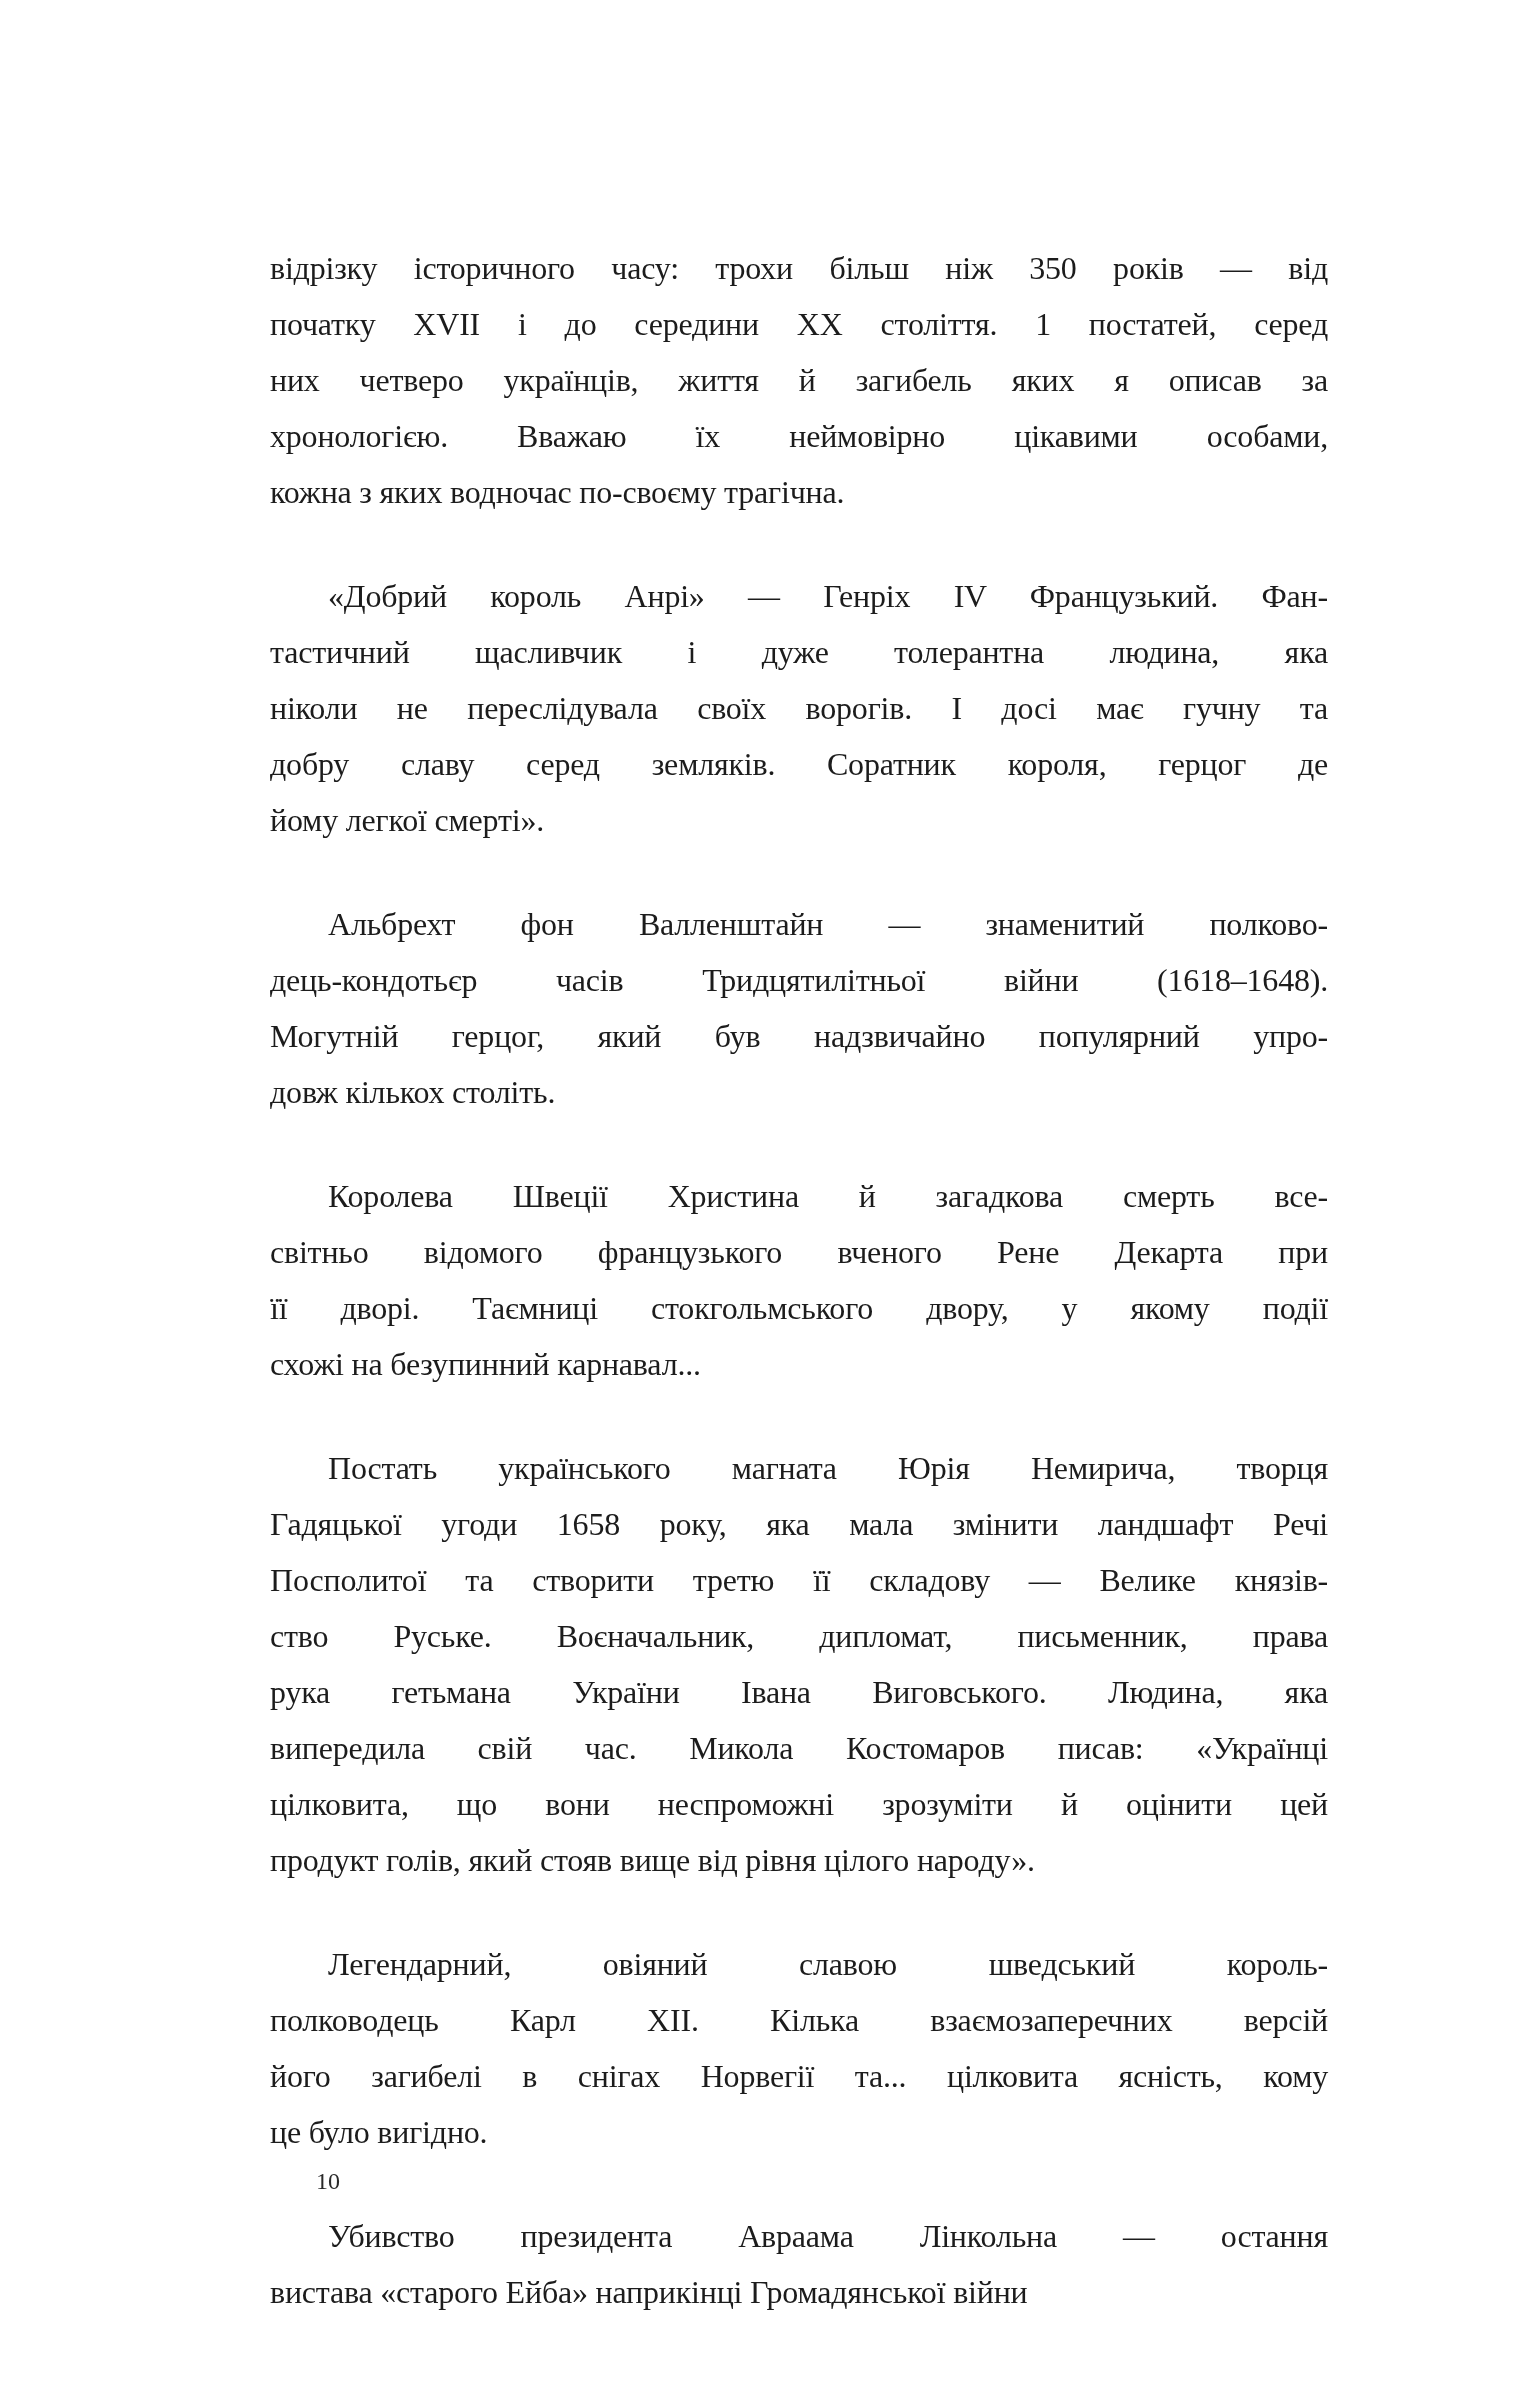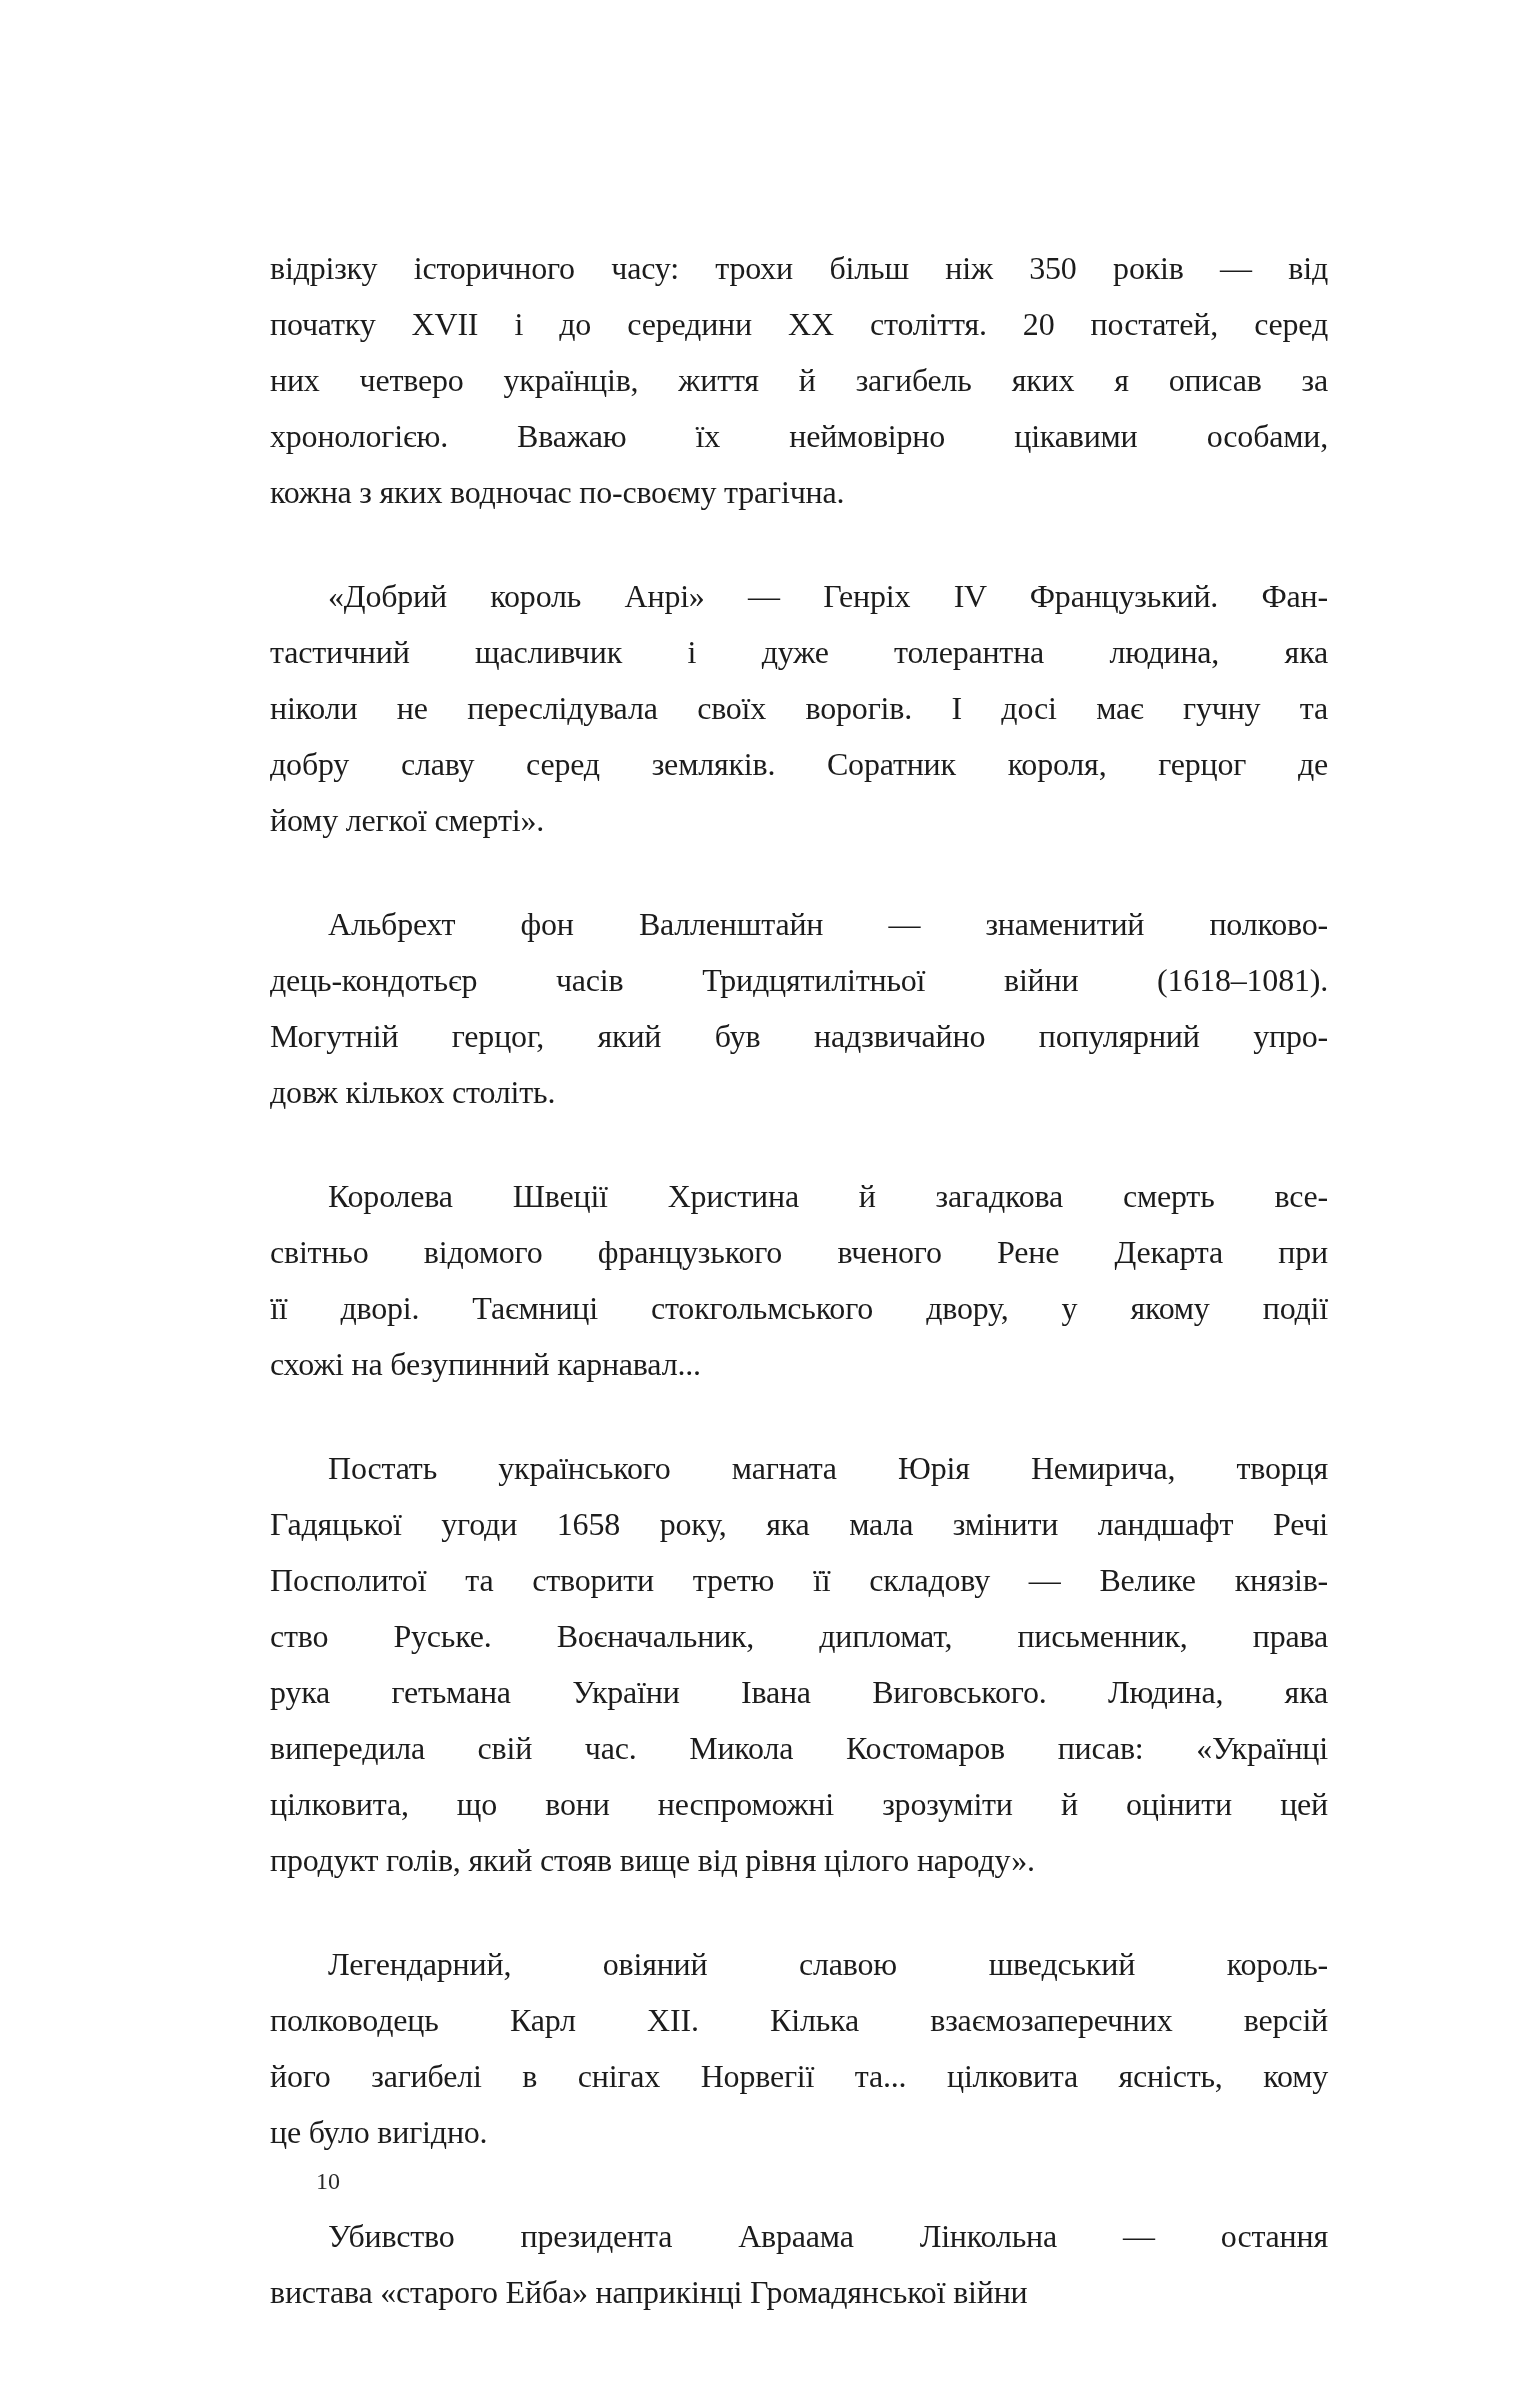--- a/index.html
+++ b/index.html
@@ -60,37 +60,37 @@
 </style>
 </head>
 <body>
 
 <div class="scan-page">
 
   <div class="text-block">
 
     <p class="para">
       <span class="line">відрізку історичного часу: трохи більш ніж 350 років — від</span>
-      <span class="line">початку XVII і до середини XX століття. 20 постатей, серед</span>
+      <span class="line">початку XVII і до середини XX століття. 1 постатей, серед</span>
       <span class="line">них четверо українців, життя й загибель яких я описав за</span>
       <span class="line">хронологією. Вважаю їх неймовірно цікавими особами,</span>
       <span class="line last">кожна з яких водночас по-своєму трагічна.</span>
     </p>
 
     <p class="para">
       <span class="line indent">«Добрий король Анрі» — Генріх IV Французький. Фан-</span>
       <span class="line">тастичний щасливчик і дуже толерантна людина, яка</span>
       <span class="line">ніколи не переслідувала своїх ворогів. І досі має гучну та</span>
       <span class="line">добру славу серед земляків. Соратник короля, герцог де</span>
       <span class="line last">йому легкої смерті».</span>
     </p>
 
     <p class="para">
       <span class="line indent">Альбрехт фон Валленштайн — знаменитий полково-</span>
-      <span class="line">дець-кондотьєр часів Тридцятилітньої війни (1618–1081).</span>
+      <span class="line">дець-кондотьєр часів Тридцятилітньої війни (1618–1648).</span>
       <span class="line">Могутній герцог, який був надзвичайно популярний упро-</span>
       <span class="line last">довж кількох століть.</span>
     </p>
 
     <p class="para">
       <span class="line indent">Королева Швеції Христина й загадкова смерть все-</span>
       <span class="line">світньо відомого французького вченого Рене Декарта при</span>
       <span class="line">її дворі. Таємниці стокгольмського двору, у якому події</span>
       <span class="line last">схожі на безупинний карнавал...</span>
     </p>

